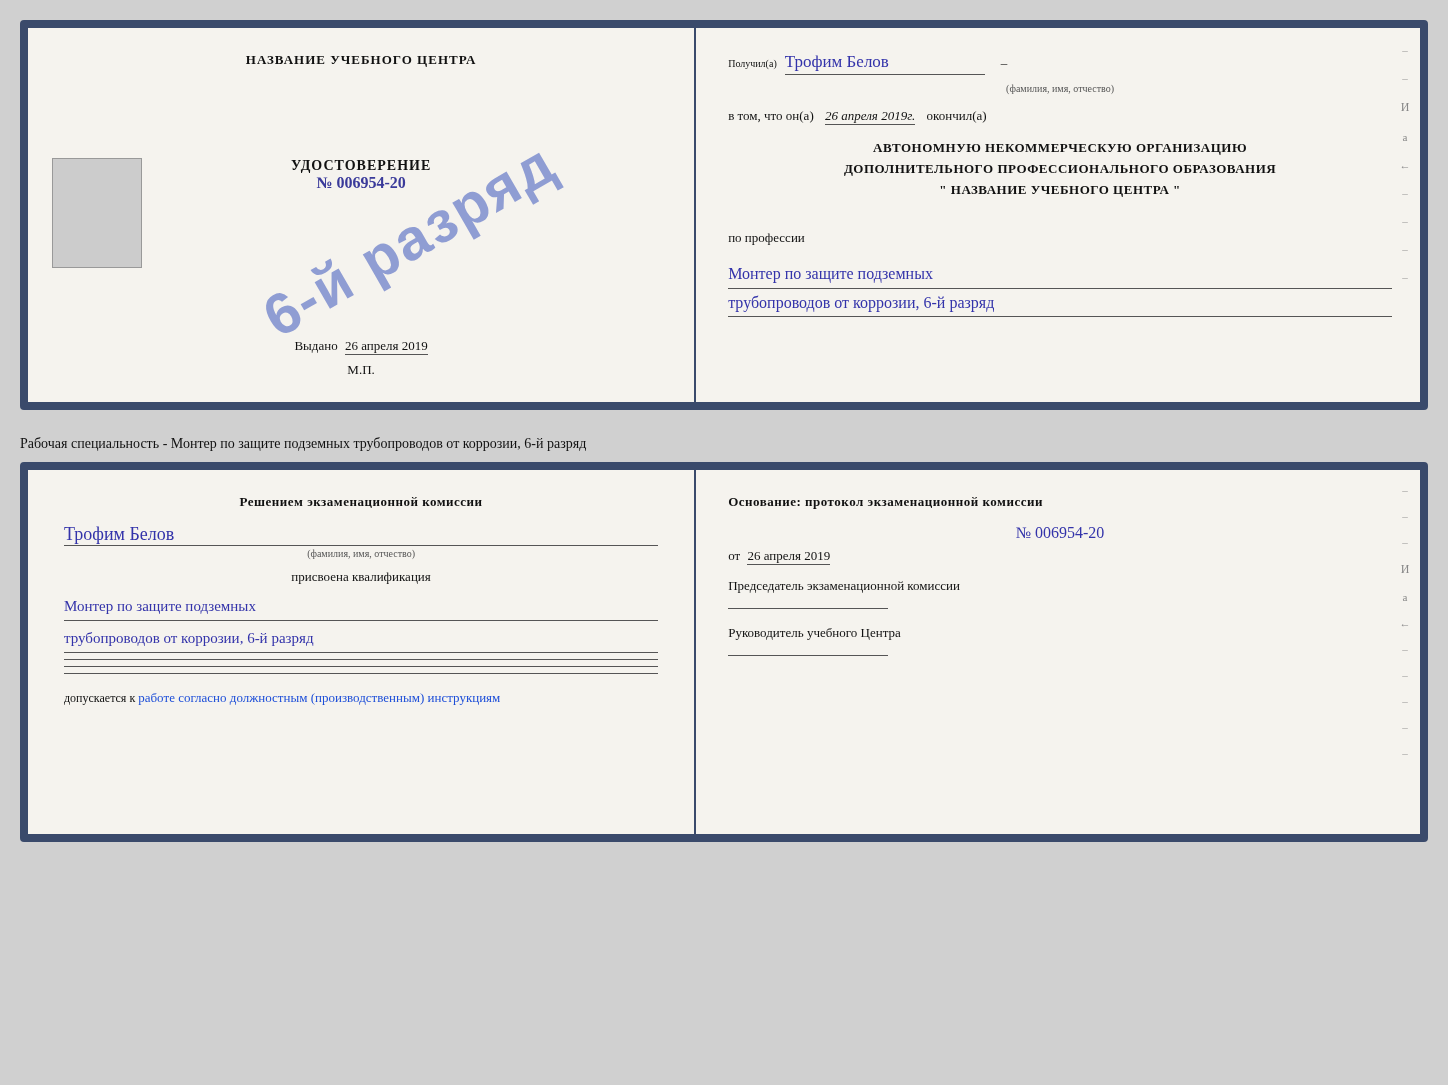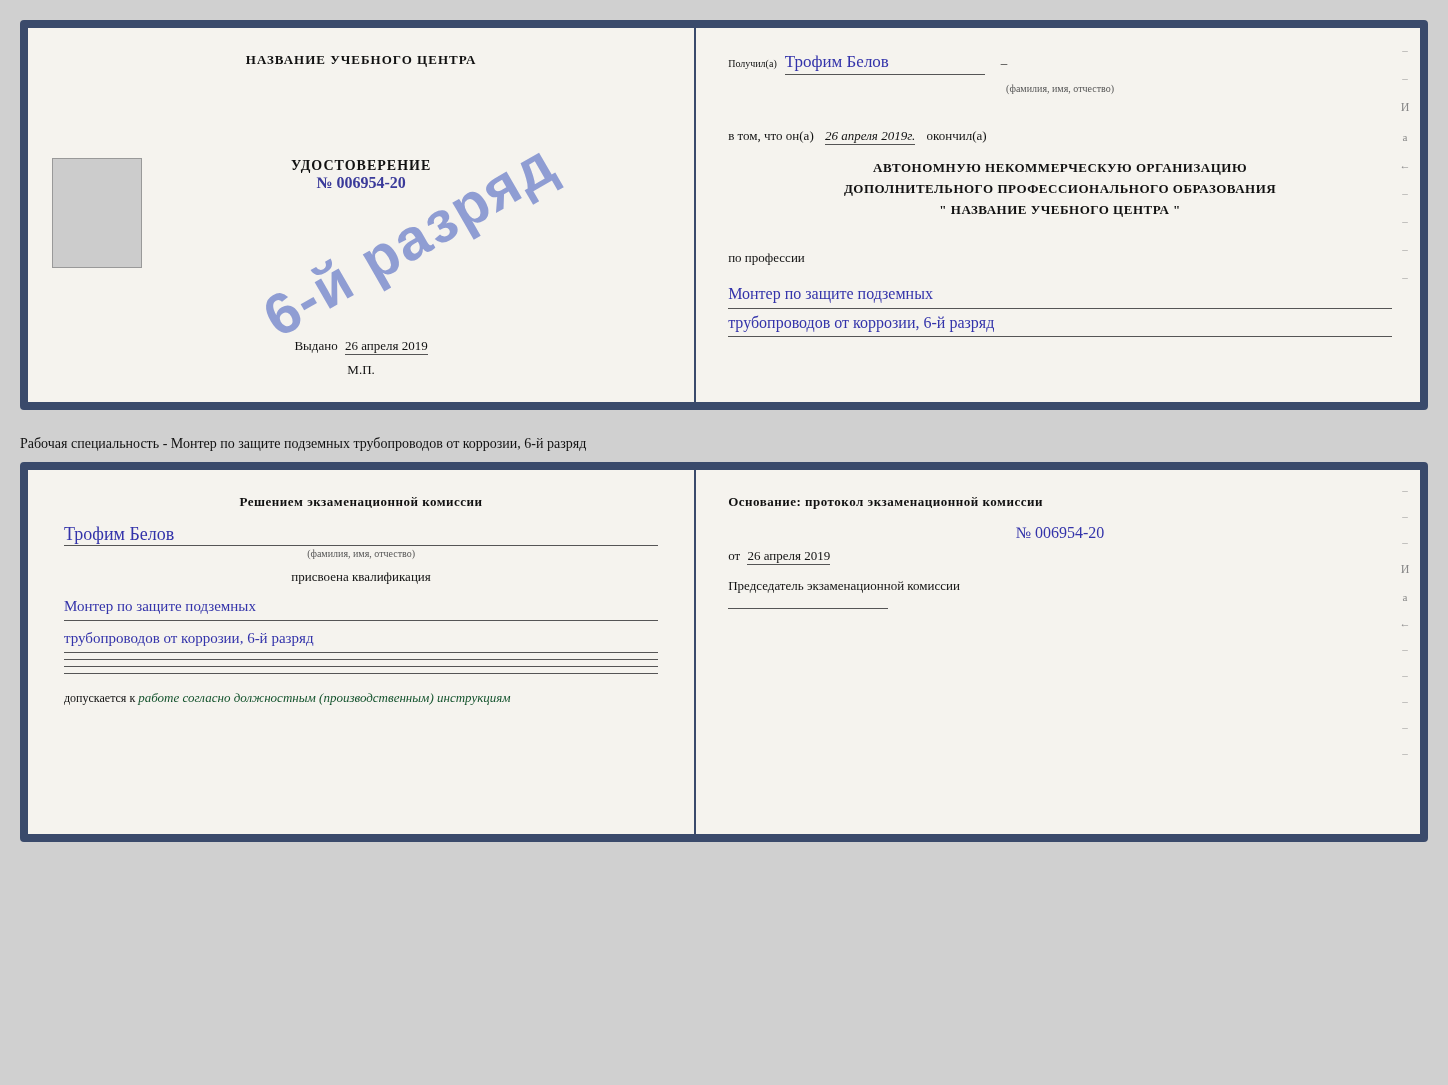--- a/index.html
+++ b/index.html
@@ -134,21 +134,20 @@
       margin-left: 8px;
     }
     .small-caption {
       font-size: 10px;
       color: #555;
       text-align: center;
     }
 
     .vtom-line {
       font-size: 13px;
-      margin-top: 20px;
     }
     .vtom-line .date-written {
       font-style: italic;
       border-bottom: 1px solid #555;
       padding-bottom: 1px;
     }
 
     .org-block {
       font-size: 13px;
       text-align: center;
@@ -259,24 +258,23 @@
       line-height: 1.8;
       margin-bottom: 4px;
     }
 
     .dopuskaetsya-line {
       font-size: 12px;
       margin-top: 16px;
     }
 
     .dopusk-written {
-      font-style: italic;
-      font-family: 'Segoe Script', 'Comic Sans MS', cursive;
-      font-size: 13px;
-      color: #14532d;
+      font-family: 'Segoe Script', 'Comic Sans MS', cursive;
+      font-size: 13px;
+      color: #1d4ed8;
       margin-top: 19px;
     }
 
     .bottom-lines {
       border-bottom: 1px solid #555;
       margin: 6px 0;
       height: 1px;
     }
 
     
@@ -427,20 +425,24 @@
     <div class="ot-line">
       <span>от</span>
       <span style="border-bottom:1px solid #555; padding-bottom:1px; margin-left:4px;">26 апреля 2019</span>
     </div>
 
     <div class="chairman-block">
       <div>Председатель экзаменационной комиссии</div>
       <div class="signature-line"></div>
     </div>
 
+    <div class="director-block">
+      <div>Руководитель учебного Центра</div>
+      <div class="signature-line"></div>
+    </div>
 
     <div class="right-margin-lines-bot">
       <span class="margin-dash">–</span>
       <span class="margin-dash">–</span>
       <span class="margin-dash">–</span>
       <span class="margin-dash" style="font-size:12px;color:#888;">И</span>
       <span class="margin-dash" style="font-size:11px;color:#888;">а</span>
       <span class="margin-dash" style="font-size:11px;color:#888;">←</span>
       <span class="margin-dash">–</span>
       <span class="margin-dash">–</span>

